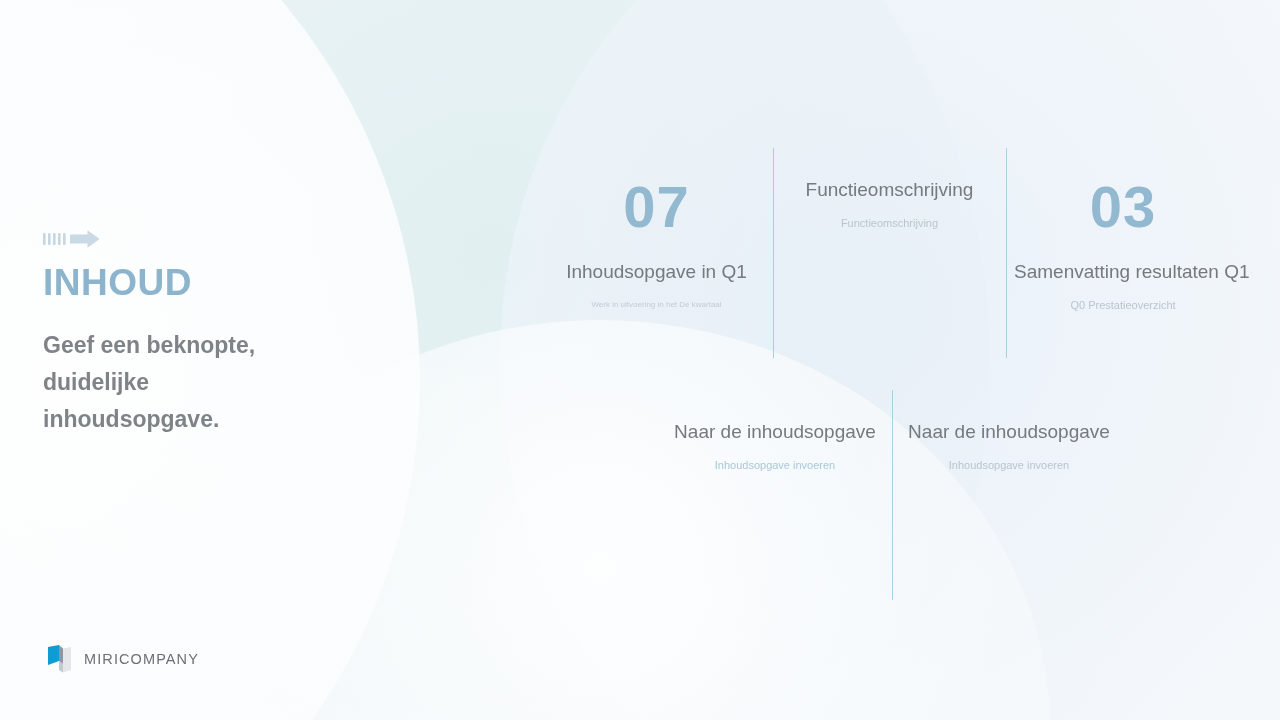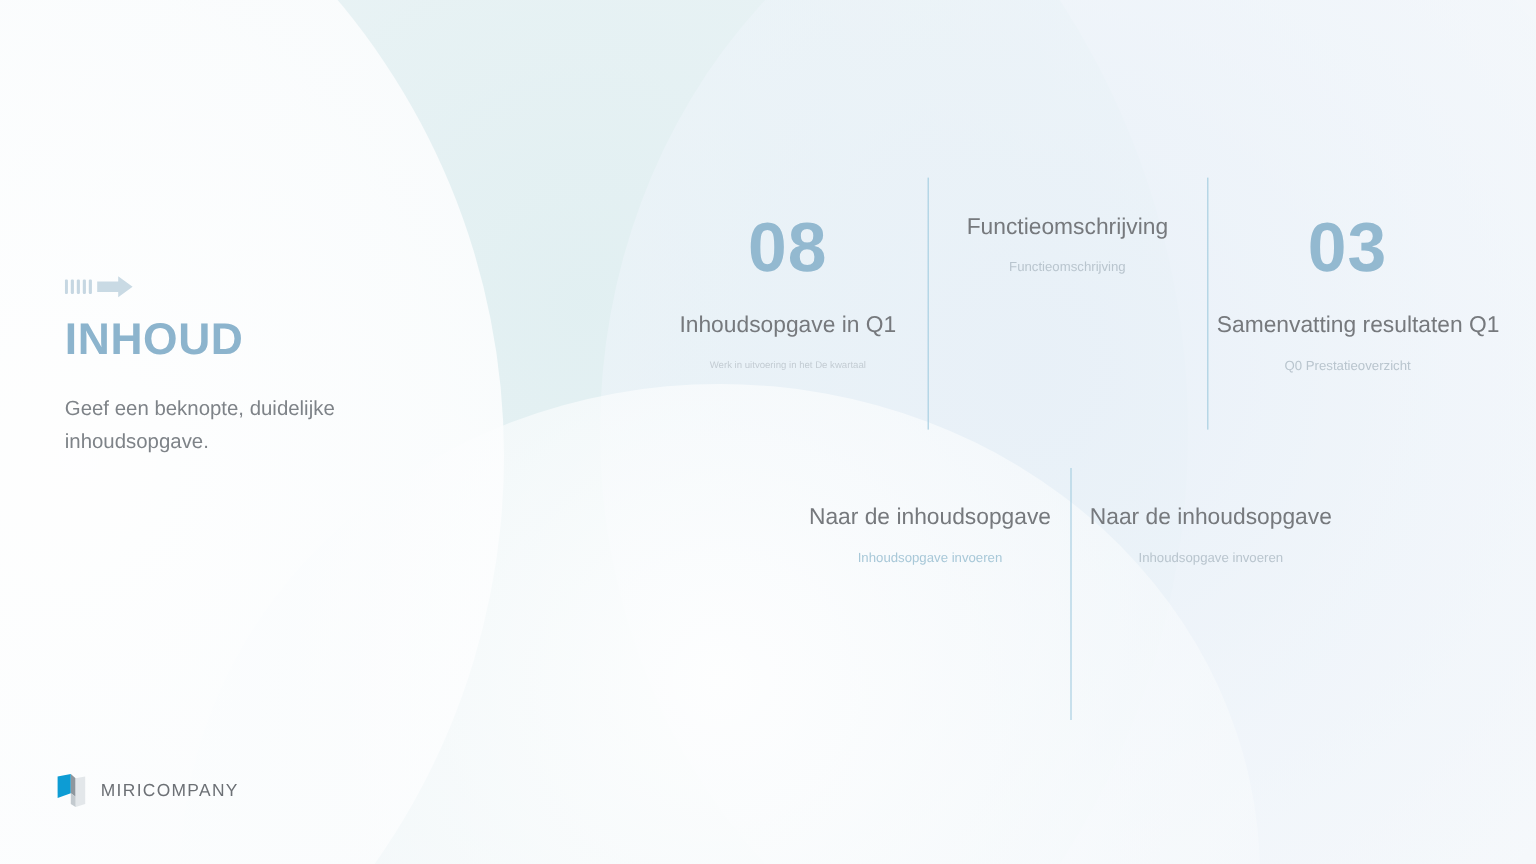--- a/index.html
+++ b/index.html
@@ -79,47 +79,47 @@
     border-radius: 50%;
     background: radial-gradient(circle at 50% 30%,
                 rgba(255, 255, 255, 0.9) 0%,
                 rgba(250, 252, 253, 0.55) 50%,
                 rgba(255, 255, 255, 0) 100%);
   }
 
   
   .left-col {
     position: absolute;
-    left: 54px;
+    left: 43px;
     top: 228px;
     width: 330px;
   }
 
   .arrow-icon {
     display: block;
     height: 22px;
     margin-bottom: 14px;
   }
 
   .page-title {
     font-size: 37px;
     font-weight: 700;
     letter-spacing: 0.5px;
     color: #8cb4cd;
     line-height: 1;
     margin: 0 0 26px 0;
   }
 
   .page-desc {
-    font-size: 17px;
+    font-size: 23px;
     line-height: 1.6;
     color: #7e8388;
     margin: 0;
     max-width: 258px;
-    font-weight: 400;
+    font-weight: 700;
   }
 
   
   .items {
     position: absolute;
     left: 540px;
     top: 140px;
     width: 700px;
   }
 
@@ -237,21 +237,21 @@
     <h1 class="page-title">INHOUD</h1>
 
     <p class="page-desc">Geef een beknopte, duidelijke inhoudsopgave.</p>
   </div>
 
   <div class="items">
 
     <div class="row row-top">
 
       <div class="item">
-        <div class="item-num">08</div>
+        <div class="item-num">07</div>
         <div class="item-heading">Inhoudsopgave in Q1</div>
         <div class="item-sub tiny">Werk in uitvoering in het De kwartaal</div>
       </div>
 
       <div class="item">
         <div class="item-divider"></div>
         <div class="item-heading">Functieomschrijving</div>
         <div class="item-sub">Functieomschrijving</div>
       </div>
 

